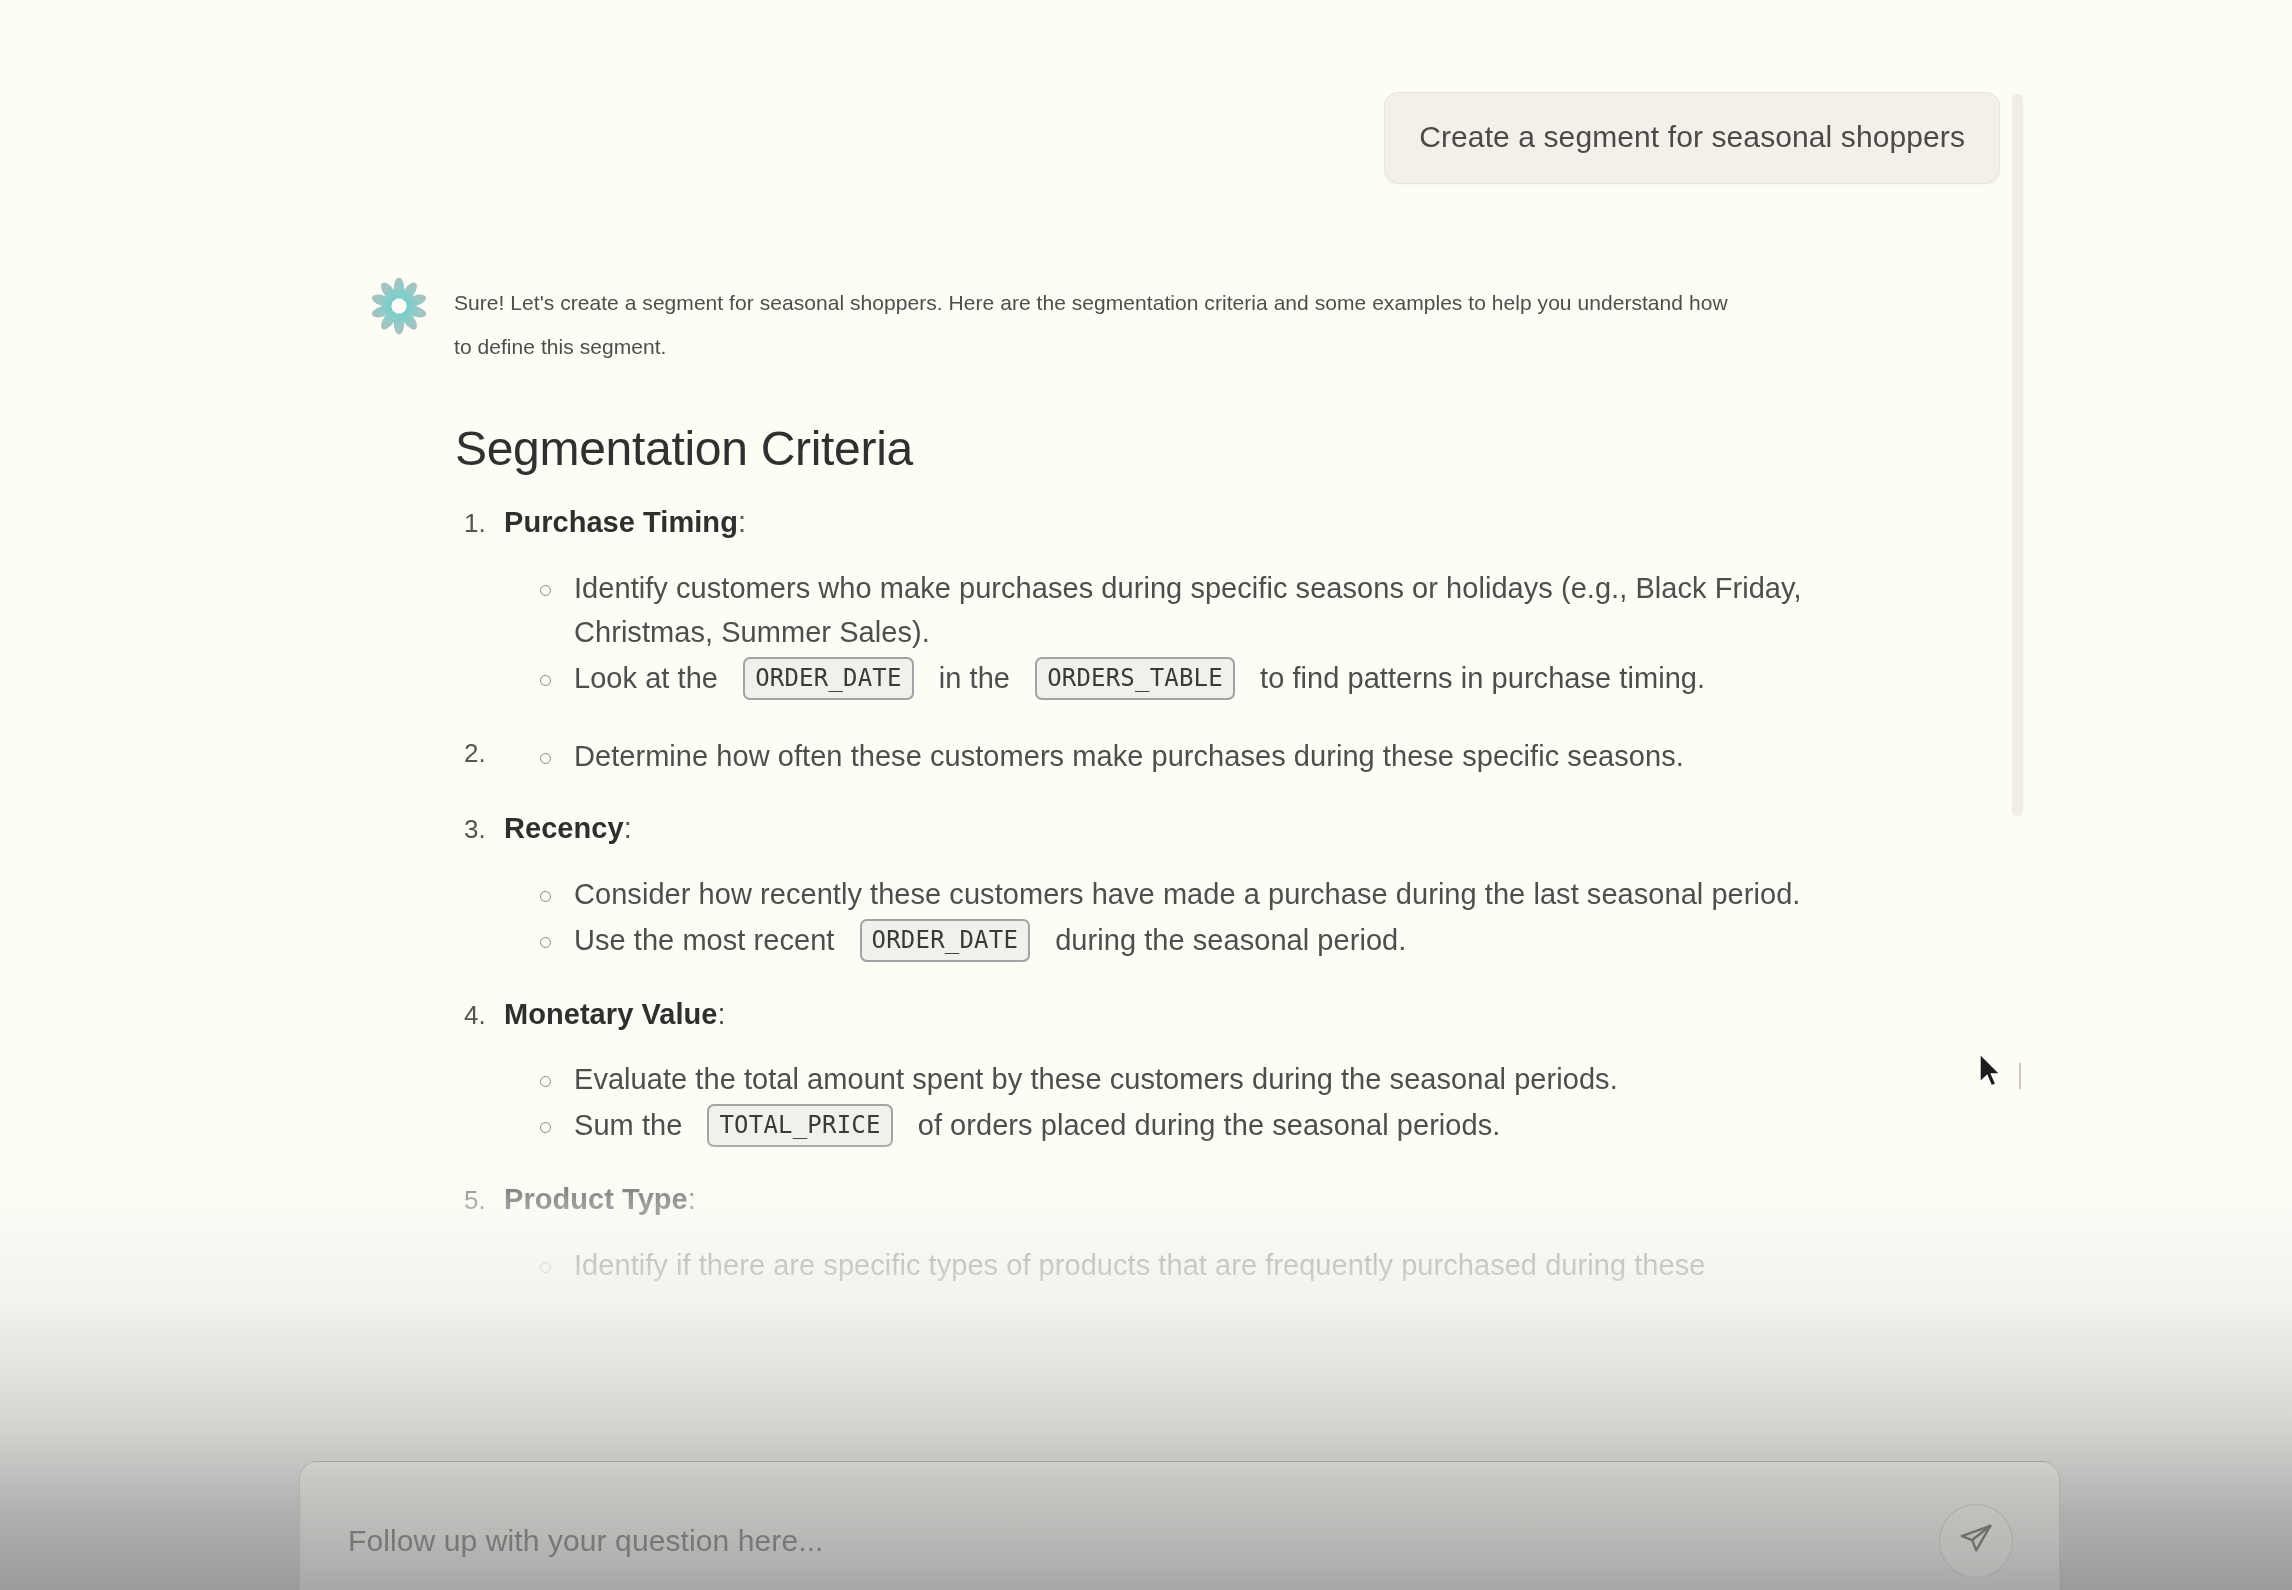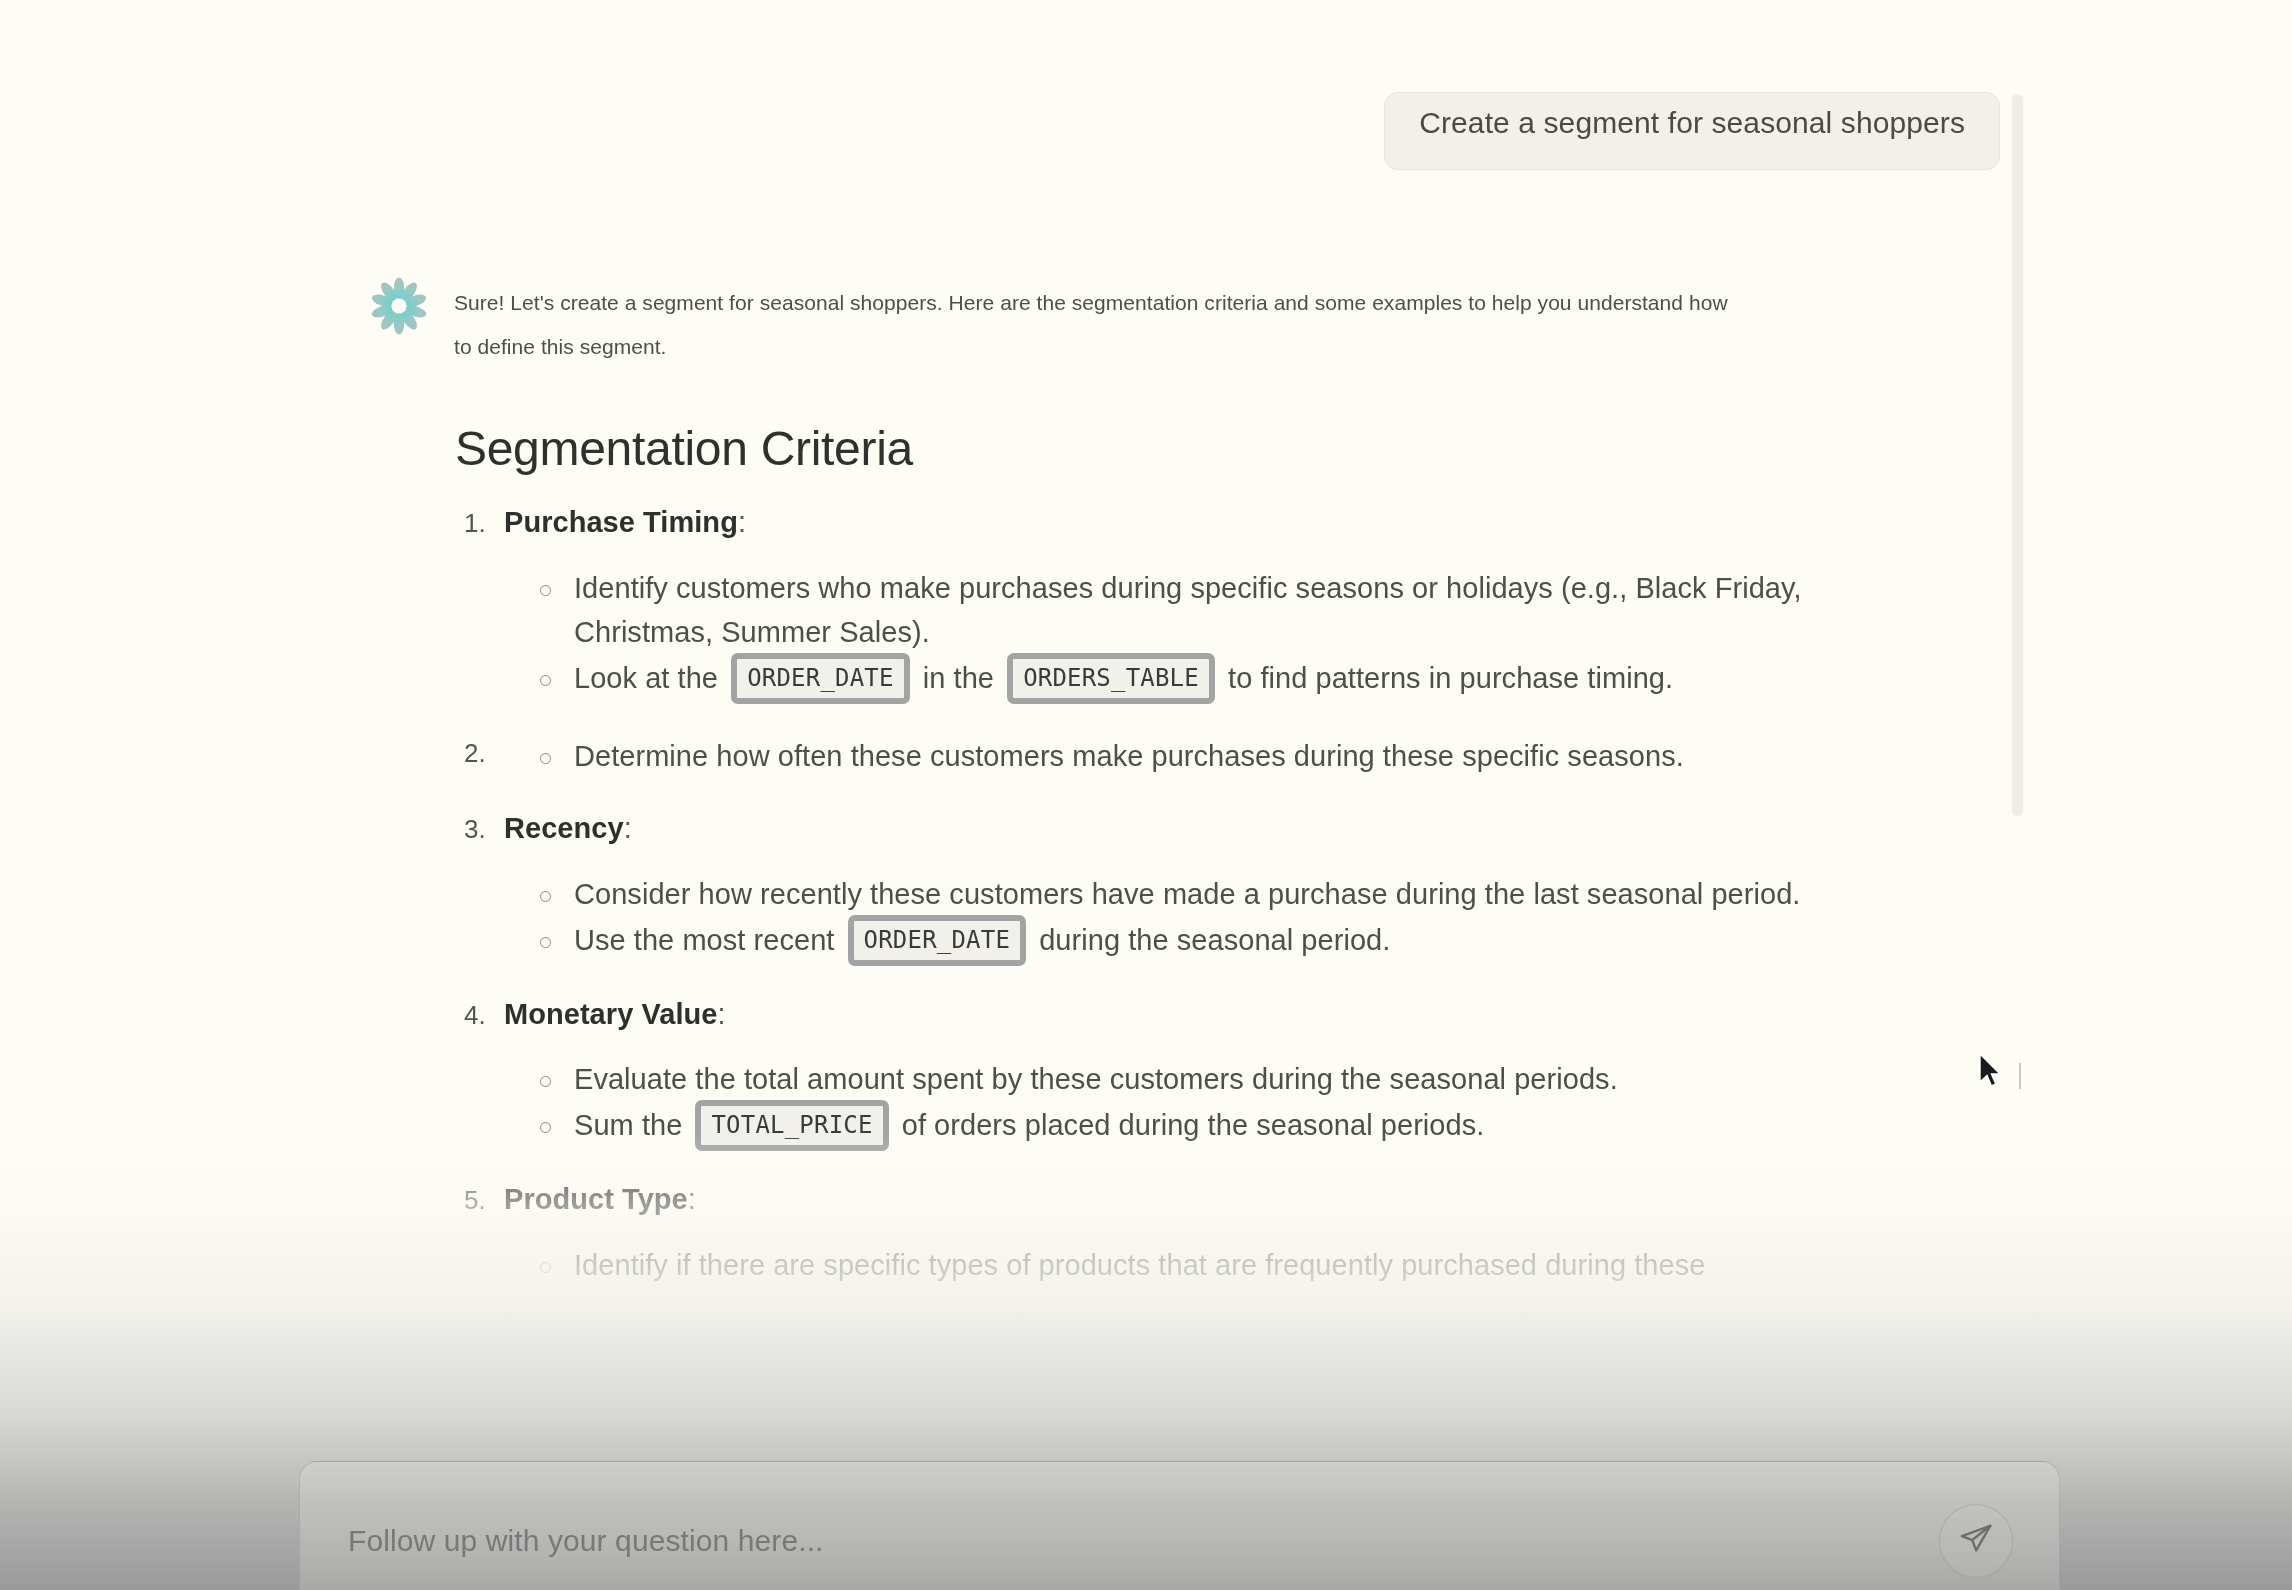--- a/index.html
+++ b/index.html
@@ -34,21 +34,21 @@
     left: 0;
     width: 2000px;
     display: flex;
     justify-content: flex-end;
   }
 
   #user-bubble {
     background: #F3F0E9;
     border: 1px solid #EAE6DD;
     border-radius: 14px;
-    padding: 12px 34px 28px 34px;
+    padding: 26px 34px 28px 34px;
     font-size: 30px;
     color: #4A4A46;
     letter-spacing: 0.1px;
     line-height: 1.2;
     box-shadow: 0 1px 2px rgba(0,0,0,0.025);
   }
 
   
   #assistant-row {
     position: absolute;
@@ -155,27 +155,27 @@
     height: 9px;
     border: 1.6px solid #8A8A82;
     border-radius: 50%;
     background: transparent;
   }
 
   code.chip {
     font-family: "DejaVu Sans Mono", monospace;
     font-size: 24px;
     background: #F2F0EB;
-    border: 6px solid #a3a3a3;
+    border: 2px solid #a3a3a3;
     border-radius: 7px;
     padding: 5px 10px 6px 10px;
     color: #3A3A37;
     letter-spacing: 0.2px;
     white-space: nowrap;
-    margin: 0 5px;
+    margin: 0 17px;
     position: relative;
     top: -2px;
   }
 
   
   #bottom-fade {
     position: absolute;
     left: 0;
     bottom: 0;
     width: 2292px;

